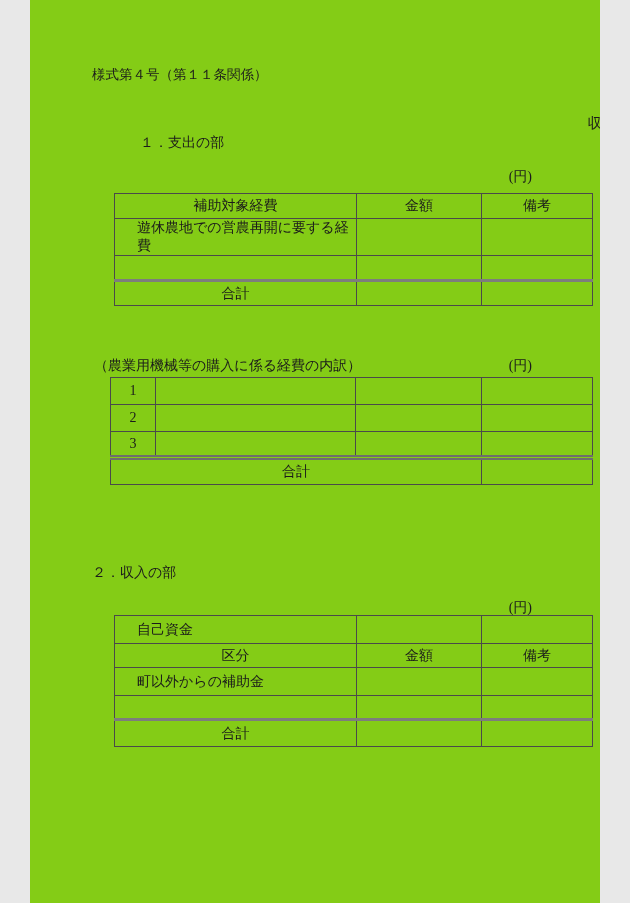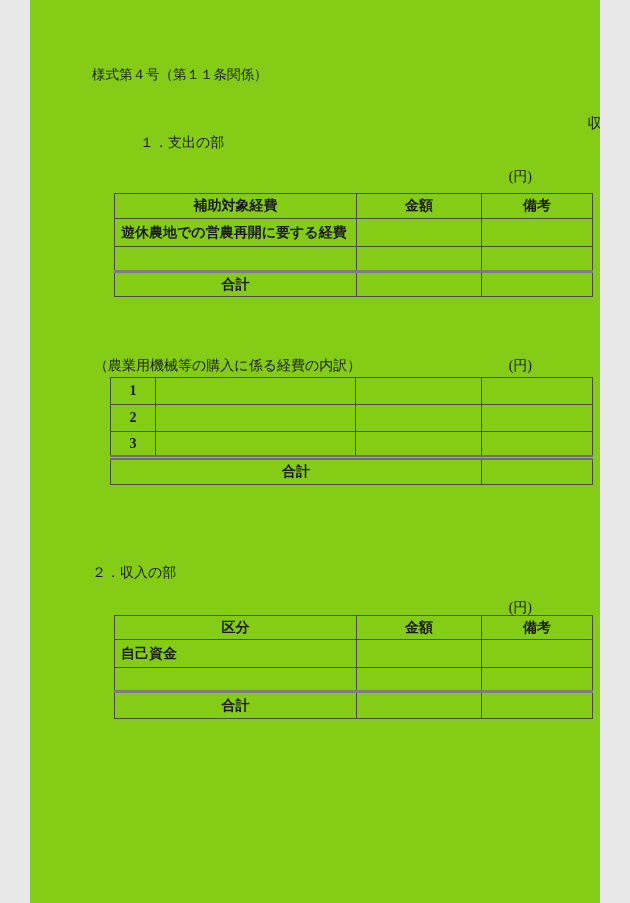--- a/index.html
+++ b/index.html
@@ -32,30 +32,30 @@
 
   table.form-table {
     position: absolute;
     border-collapse: collapse;
     table-layout: fixed;
     font-size: 14px;
     color: #1b1b1b;
   }
   table.form-table td, table.form-table th {
     border: 1px solid #4a4a4a;
-    font-weight: bold;
+    font-weight: normal;
     padding: 0;
     vertical-align: middle;
     text-align: center;
     overflow: hidden;
     margin-top: 27px;
   }
   table.form-table td.lbl {
     text-align: left;
-    padding-left: 6px;
+    padding-left: 22px;
   }
   .t-expend { left: 84px; top: 193px; width: 478px; }
   .t-break  { left: 80px; top: 377px; width: 482px; }
   .t-income { left: 84px; top: 615px; width: 478px; }
 
   tr.total-sep > td    { border-top: 3px solid #7d7d7d; }
   tr.total-sep-d > td  { border-top: 5px double #6e6e6e; }
 </style>
 </head>
 <body>
@@ -137,27 +137,32 @@
   <div class="abs sec-heading-2">２．収入の部</div>
   <div class="abs unit-3">(円)</div>
 
   <table class="form-table t-income">
     <colgroup>
         <col style="width:242px">
         <col style="width:125px">
         <col style="width:111px">
       </colgroup>
     <tbody>
-        <tr style="height:24px">
+        <tr style="height:28px">
+      <td class="lbl">自己資金</td>
+      <td></td>
+      <td></td>
+    </tr>
+    <tr style="height:24px">
       <th>区分</th>
       <th>金額</th>
       <th>備考</th>
     </tr>
     <tr style="height:28px">
-      <td class="lbl">自己資金</td>
+      <td class="lbl">町以外からの補助金</td>
       <td></td>
       <td></td>
     </tr>
     <tr style="height:24px">
       <td class="lbl"></td>
       <td></td>
       <td></td>
     </tr>
     <tr style="height:27px" class="total-sep">
       <td>合計</td>

